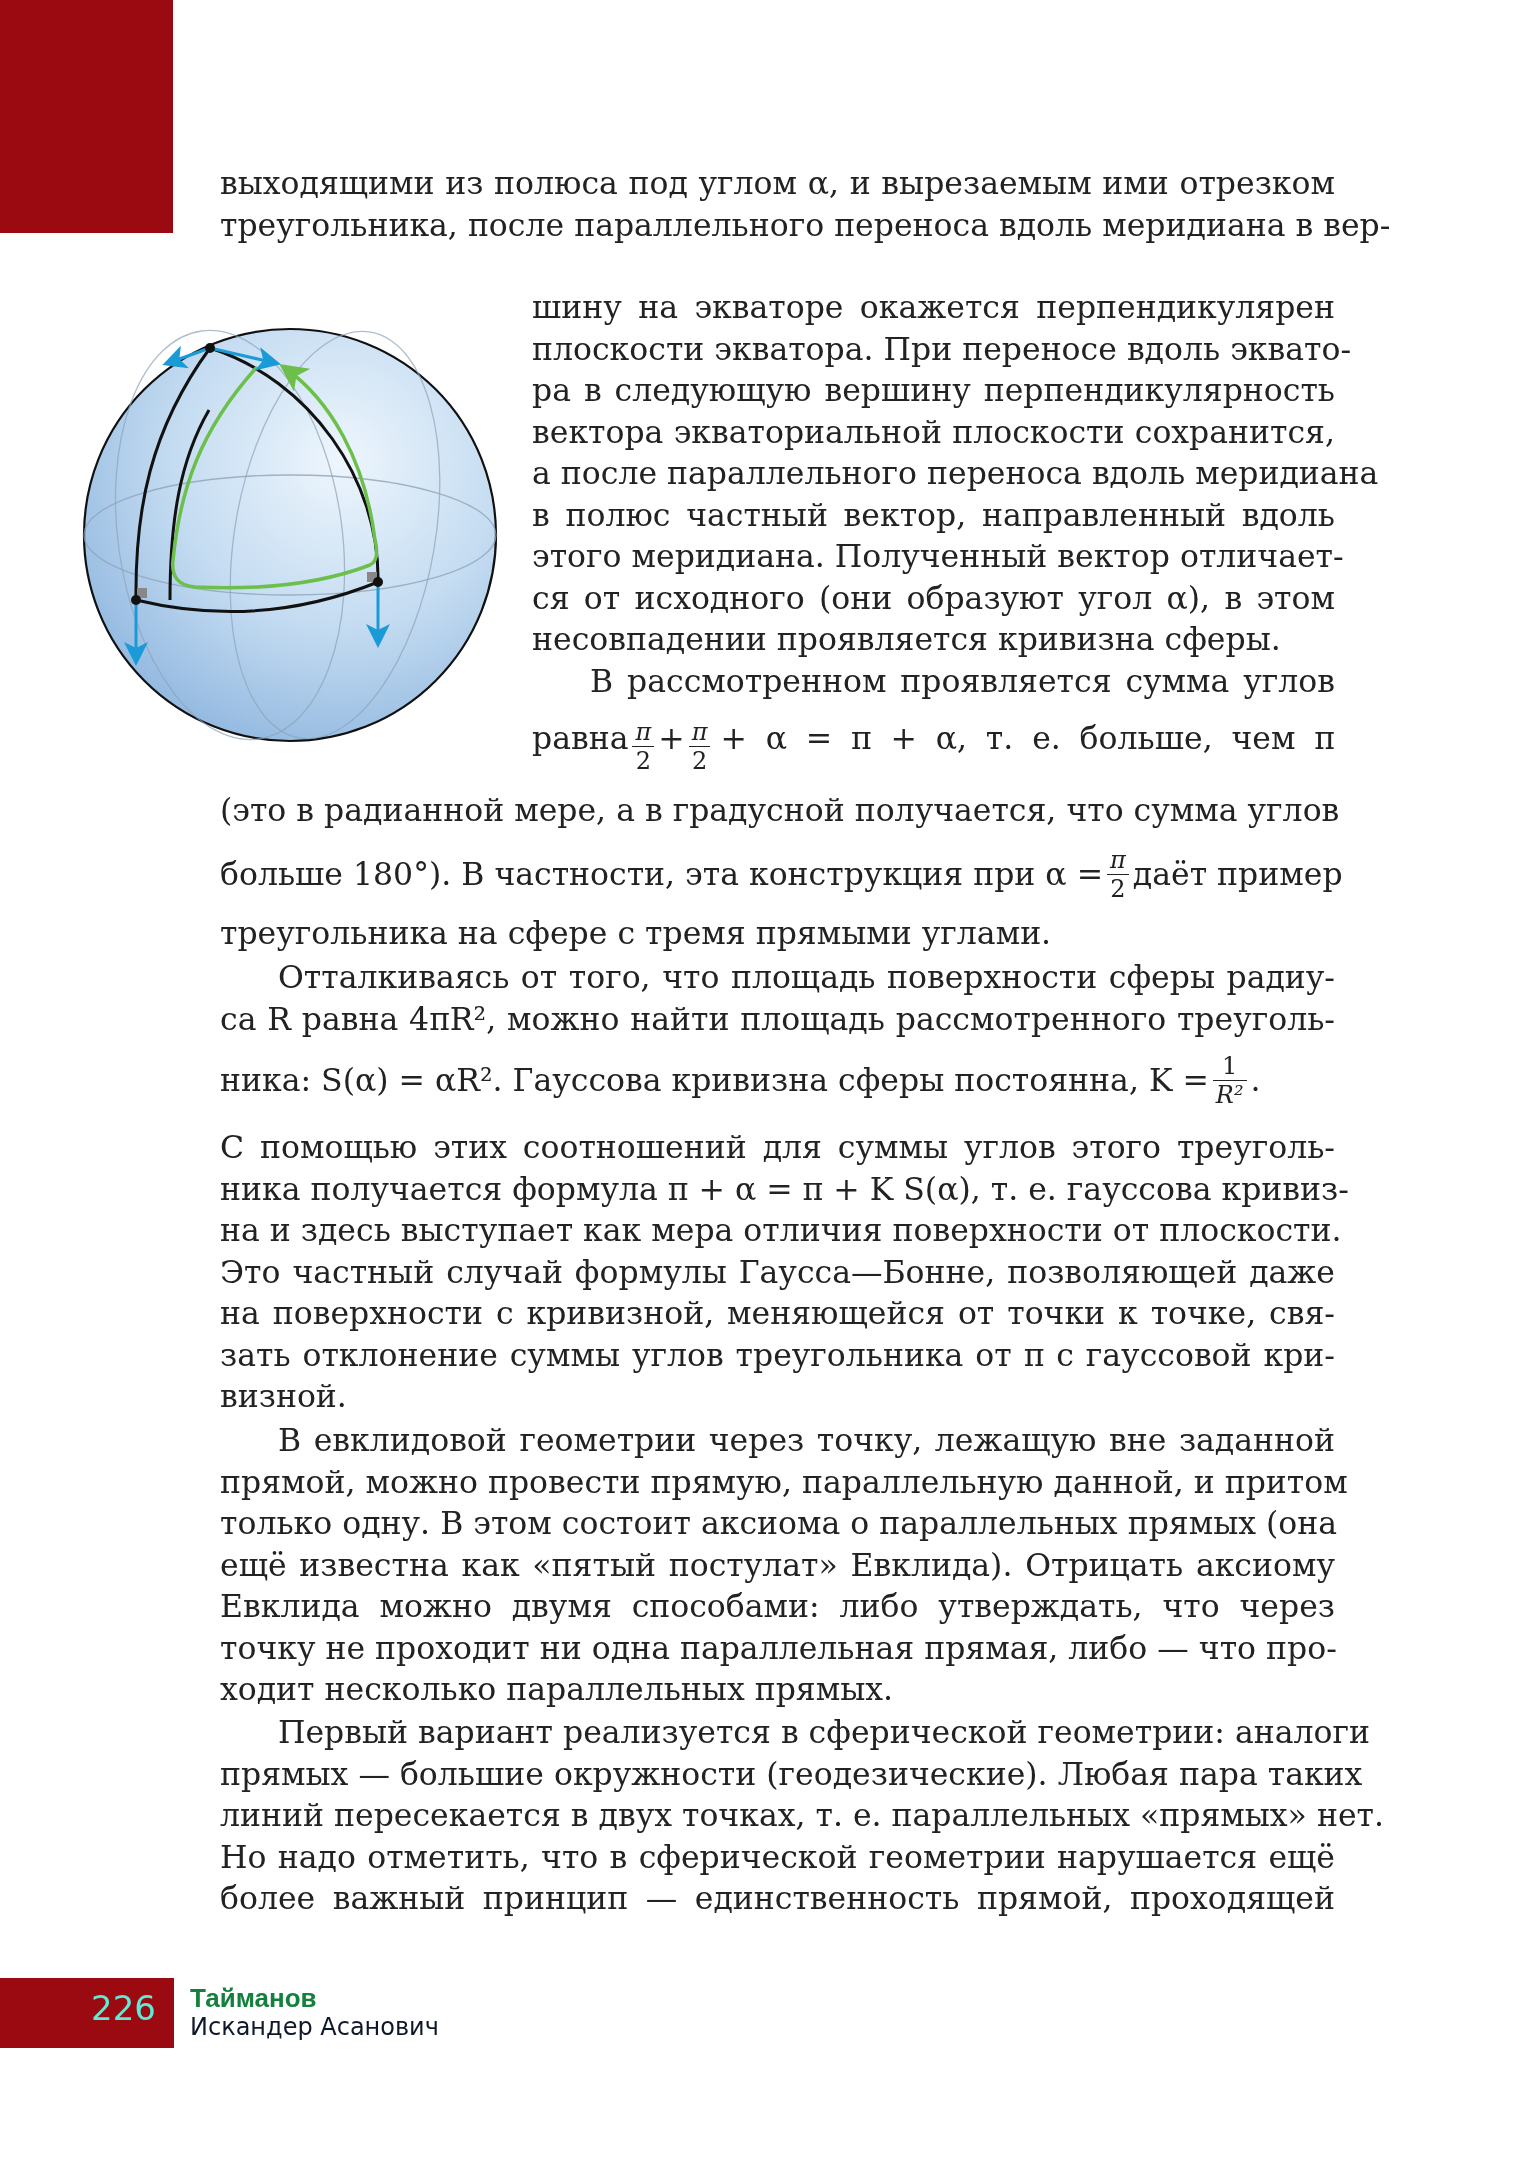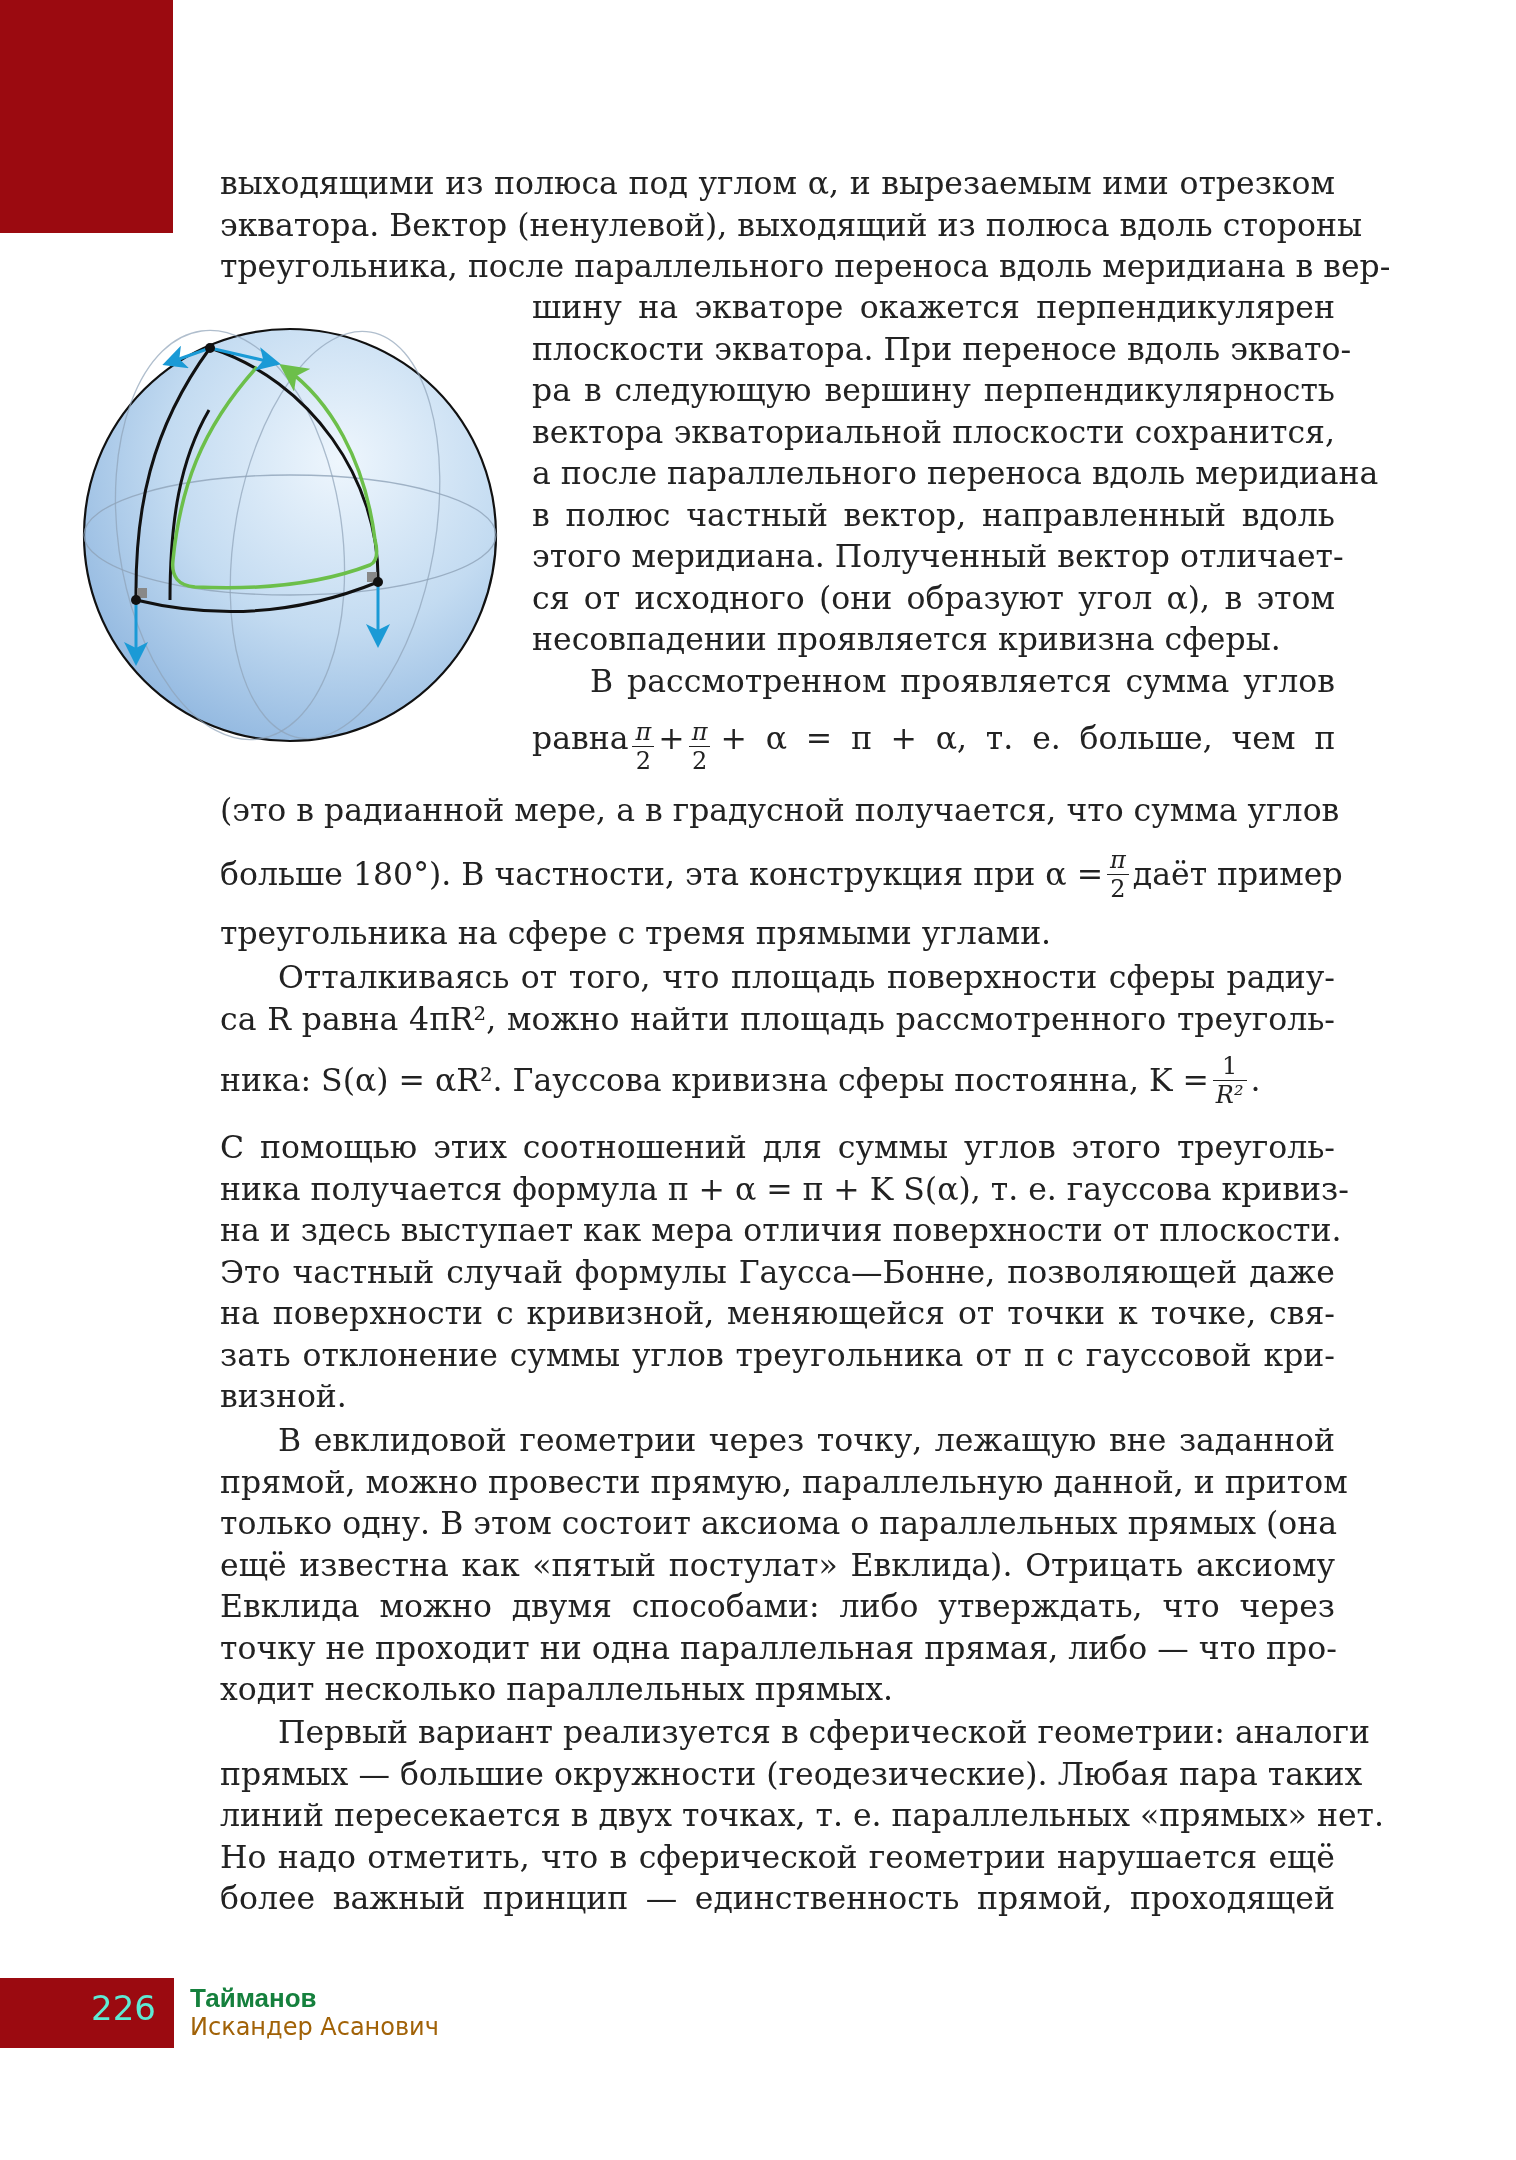--- a/index.html
+++ b/index.html
@@ -12,30 +12,29 @@
   .ind { padding-left: 58px; }
   .wrapped { position: absolute; left: 532px; width: 803px; }
   .m { font-style: italic; font-family: "DejaVu Serif", serif; }
   .frac { display: inline-block; vertical-align: middle; text-align: center; font-size: 24px; line-height: 28px; margin: 0 4px; }
   .frac .num { display: block; border-bottom: 1.5px solid #222; padding: 0 3px; font-style: italic; }
   .frac .den { display: block; padding: 0 3px; }
   .figure { position: absolute; left: 80px; top: 320px; width: 430px; height: 430px; }
   .footer-box { position: absolute; left: 0; top: 1978px; width: 174px; height: 70px; background: #9b0a10; }
   .page-num { position: absolute; right: 18px; top: 10px; color: #5eead4; font-family: "DejaVu Sans", sans-serif; font-size: 34px; font-weight: normal; }
   .author-last { position: absolute; left: 190px; top: 1983px; font-family: Liberation Sans, sans-serif; font-weight: bold; font-size: 26px; color: #15803d; }
-  .author-first { position: absolute; left: 190px; top: 2013px; font-family: "DejaVu Sans", sans-serif; font-size: 24px; color: #a16207; }
+  .author-first { position: absolute; left: 190px; top: 2013px; font-family: "DejaVu Sans", sans-serif; font-size: 24px; color: #0f172a; }
 </style>
 </head>
 <body>
 
 <div class="top-block"></div>
 
 <div class="text-col" style="top:163px;">
   <span class="line">выходящими из полюса под углом α, и вырезаемым ими отрезком</span>
-  <span class="line">экватора. Вектор (ненулевой), выходящий из полюса вдоль стороны</span>
   <span class="line">треугольника, после параллельного переноса вдоль меридиана в вер-</span>
 </div>
 
 <div class="figure">
   <svg width="430" height="430" viewBox="0 0 430 430">
     <defs>
       <radialGradient id="sg" cx="0.62" cy="0.32" r="0.75">
         <stop offset="0" stop-color="#eef6fd"></stop>
         <stop offset="0.55" stop-color="#c3dbf1"></stop>
         <stop offset="1" stop-color="#8fb6df"></stop>

